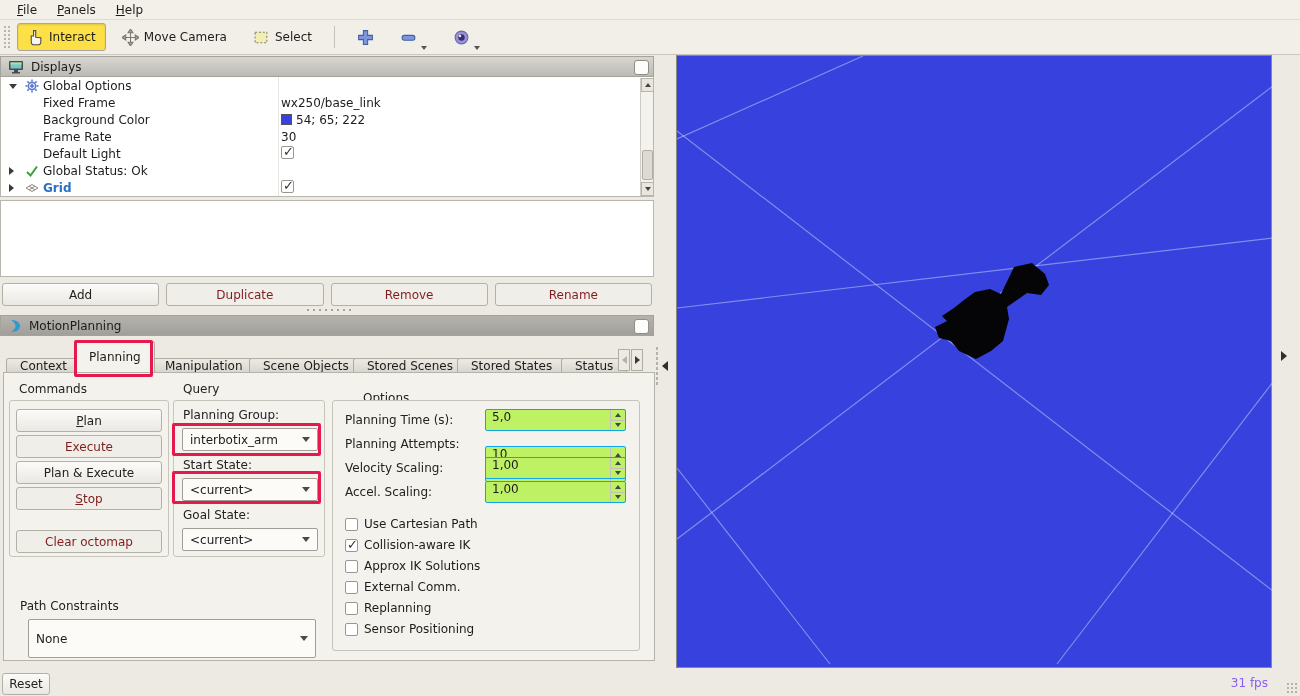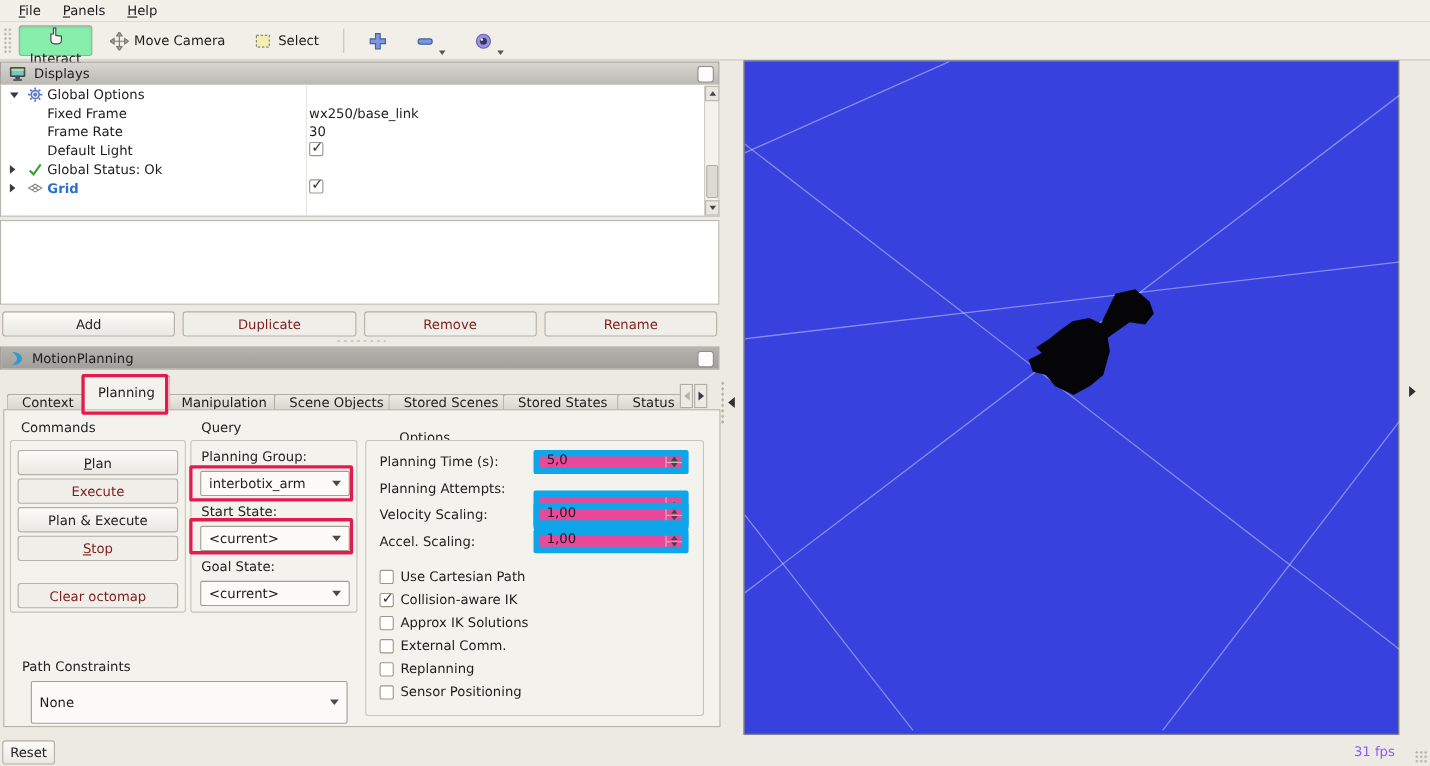--- a/index.html
+++ b/index.html
@@ -13,21 +13,21 @@
 
   
   .menubar { left:0; top:0; width:1300px; height:20px; background:#f2f0e9; border-bottom:1px solid #dedbd4; display:flex; align-items:center; padding-left:8px; gap:2px; }
   .menu-item { padding:1px 9px; display:block; }
   .menu-item::first-letter { text-decoration:underline; }
 
   
   .toolbar { left:0; top:20px; width:1300px; height:35px; background:#f1efe8; border-bottom:1px solid #c9c6bf; display:flex; align-items:center; }
   .tb-grip { width:8px; height:24px; margin-left:3px; background-image:radial-gradient(#b9b6af 1px, transparent 1.2px); background-size:4px 4px; }
   .tool-btn { display:flex; align-items:center; gap:5px; height:28px; padding:0 9px; margin-left:6px; border-radius:3px; border:1px solid transparent; }
-  .tool-btn.pressed { background:#86efac; border:1px solid #a9a69f; box-shadow:inset 0 1px 2px rgba(0,0,0,.12);flex-direction:column; }
+  .tool-btn.pressed { background:#fde047; border:1px solid #a9a69f; box-shadow:inset 0 1px 2px rgba(0,0,0,.12); }
   .tb-sep { width:1px; height:22px; background:#c5c2bb; margin:0 12px; }
   .tb-icon { width:17px; height:17px; display:inline-block; }
   .tb-drop { width:0; height:0; border-left:3px solid transparent; border-right:3px solid transparent; border-top:4px solid #555; align-self:flex-end; margin:0 10px 4px -6px; }
 
   
   .panel-header { display:flex; align-items:center; gap:7px; padding-left:7px; border:1px solid #a5a29b; }
   .ph-light { background:linear-gradient(#d8d6d1,#bcbab4); }
   .ph-dark  { background:linear-gradient(#b5b3ae,#a19f9a); }
   .float-btn { position:absolute; right:4px; top:3px; width:15px; height:15px; background:#fdfdfb; border:1px solid #8f8d86; border-radius:3px; }
 
@@ -72,21 +72,21 @@
   .tab-scroll { position:absolute; bottom:1px; width:12px; height:22px; background:#eceae3; border:1px solid #b0ada5; display:flex; align-items:center; justify-content:center; }
 
   .tab-content { left:3px; top:372px; width:652px; height:289px; background:#f4f2ec; border:1px solid #b5b2aa; }
   .group-label { position:absolute; font-size:12px; color:#222; }
   .groupbox { position:absolute; border:1px solid #c7c4bc; border-radius:3px; background:#f4f2ec; }
 
   .cmd-btn { position:absolute; left:6px; width:146px; height:23px; }
   .combo { position:absolute; display:flex; align-items:center; background:#fcfbf8; border:1px solid #a19e96; border-radius:2px; padding-left:7px; }
   .combo .carrow { position:absolute; right:7px; width:0; height:0; border-left:4px solid transparent; border-right:4px solid transparent; border-top:5px solid #4a4a4a; }
 
-  .spin { position:absolute; background:#ec4899; border:6px solid #0ea5e9; border-radius:2px; display:flex; align-items:flex-end; padding-left:6px; }
+  .spin { position:absolute; background:#bef264; border:1px solid #0ea5e9; border-radius:2px; display:flex; align-items:flex-start; padding-left:6px; }
   .spin-btns { position:absolute; right:0; top:0; bottom:0; width:15px; border-left:1px solid #c4c1b9; display:flex; flex-direction:column; }
   .spin-btns div { flex:1; display:flex; align-items:center; justify-content:center; }
   .spin-btns div:first-child { border-bottom:1px solid #c4c1b9; }
 
   .opt-check { position:absolute; display:flex; align-items:center; gap:6px; white-space:nowrap; }
 
   
   .viewport { left:676px; top:55px; width:596px; height:613px; background:var(--vp-bg,#3641de); border:1px solid #8a8880; }
   .statusbar { left:0; top:668px; width:1300px; height:28px; display:flex; align-items:center; }
   .fps { position:absolute; right:32px; top:8px; color:#8b5cf6; }
@@ -210,20 +210,24 @@
         </svg>
     </span>
     <span class="t-label">Global Options</span>
   </div>
 
   <div class="tree-row">
     <span class="t-label">Fixed Frame</span>
     <span class="t-value">wx250/base_link</span>
   </div>
 
+  <div class="tree-row">
+    <span class="t-label">Background Color</span>
+    <span class="t-value"><span class="swatch" style="background: rgb(54, 65, 222);"></span><span>54; 65; 222</span></span>
+  </div>
 
   <div class="tree-row">
     <span class="t-label">Frame Rate</span>
     <span class="t-value">30</span>
   </div>
 
   <div class="tree-row">
     <span class="t-label">Default Light</span>
     <span class="t-value"><span class="checkbox checked"></span></span>
   </div>

